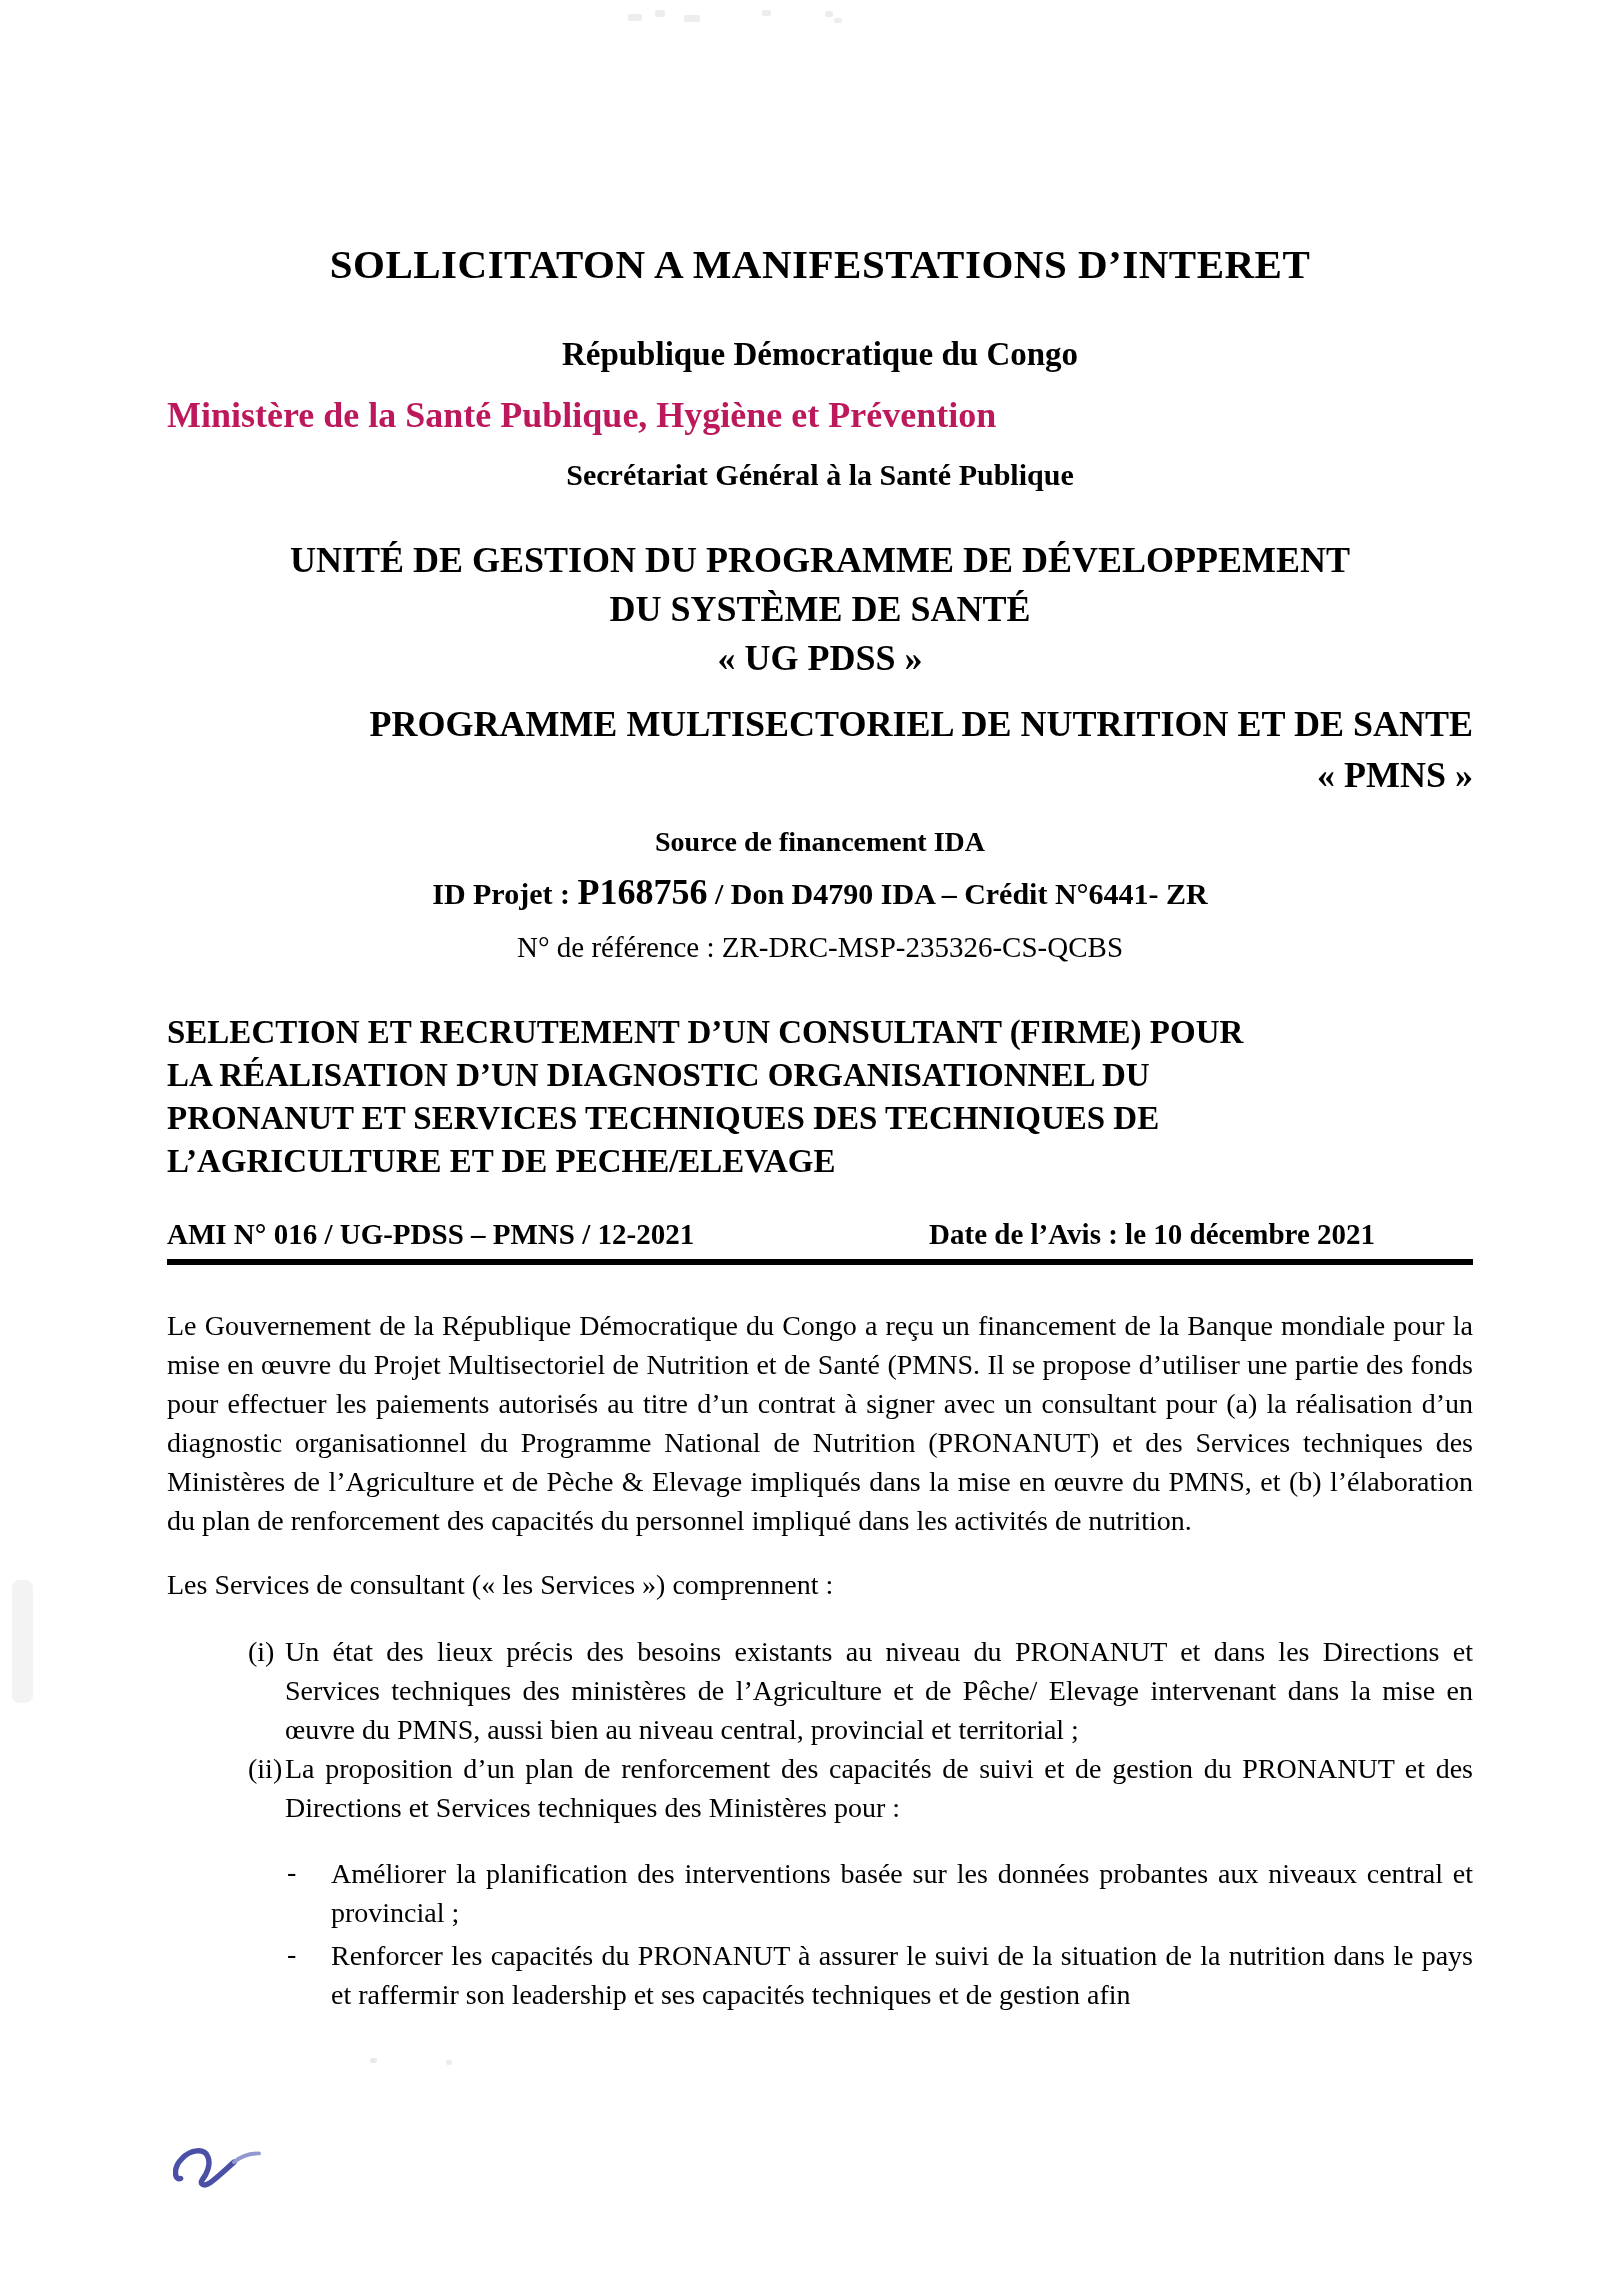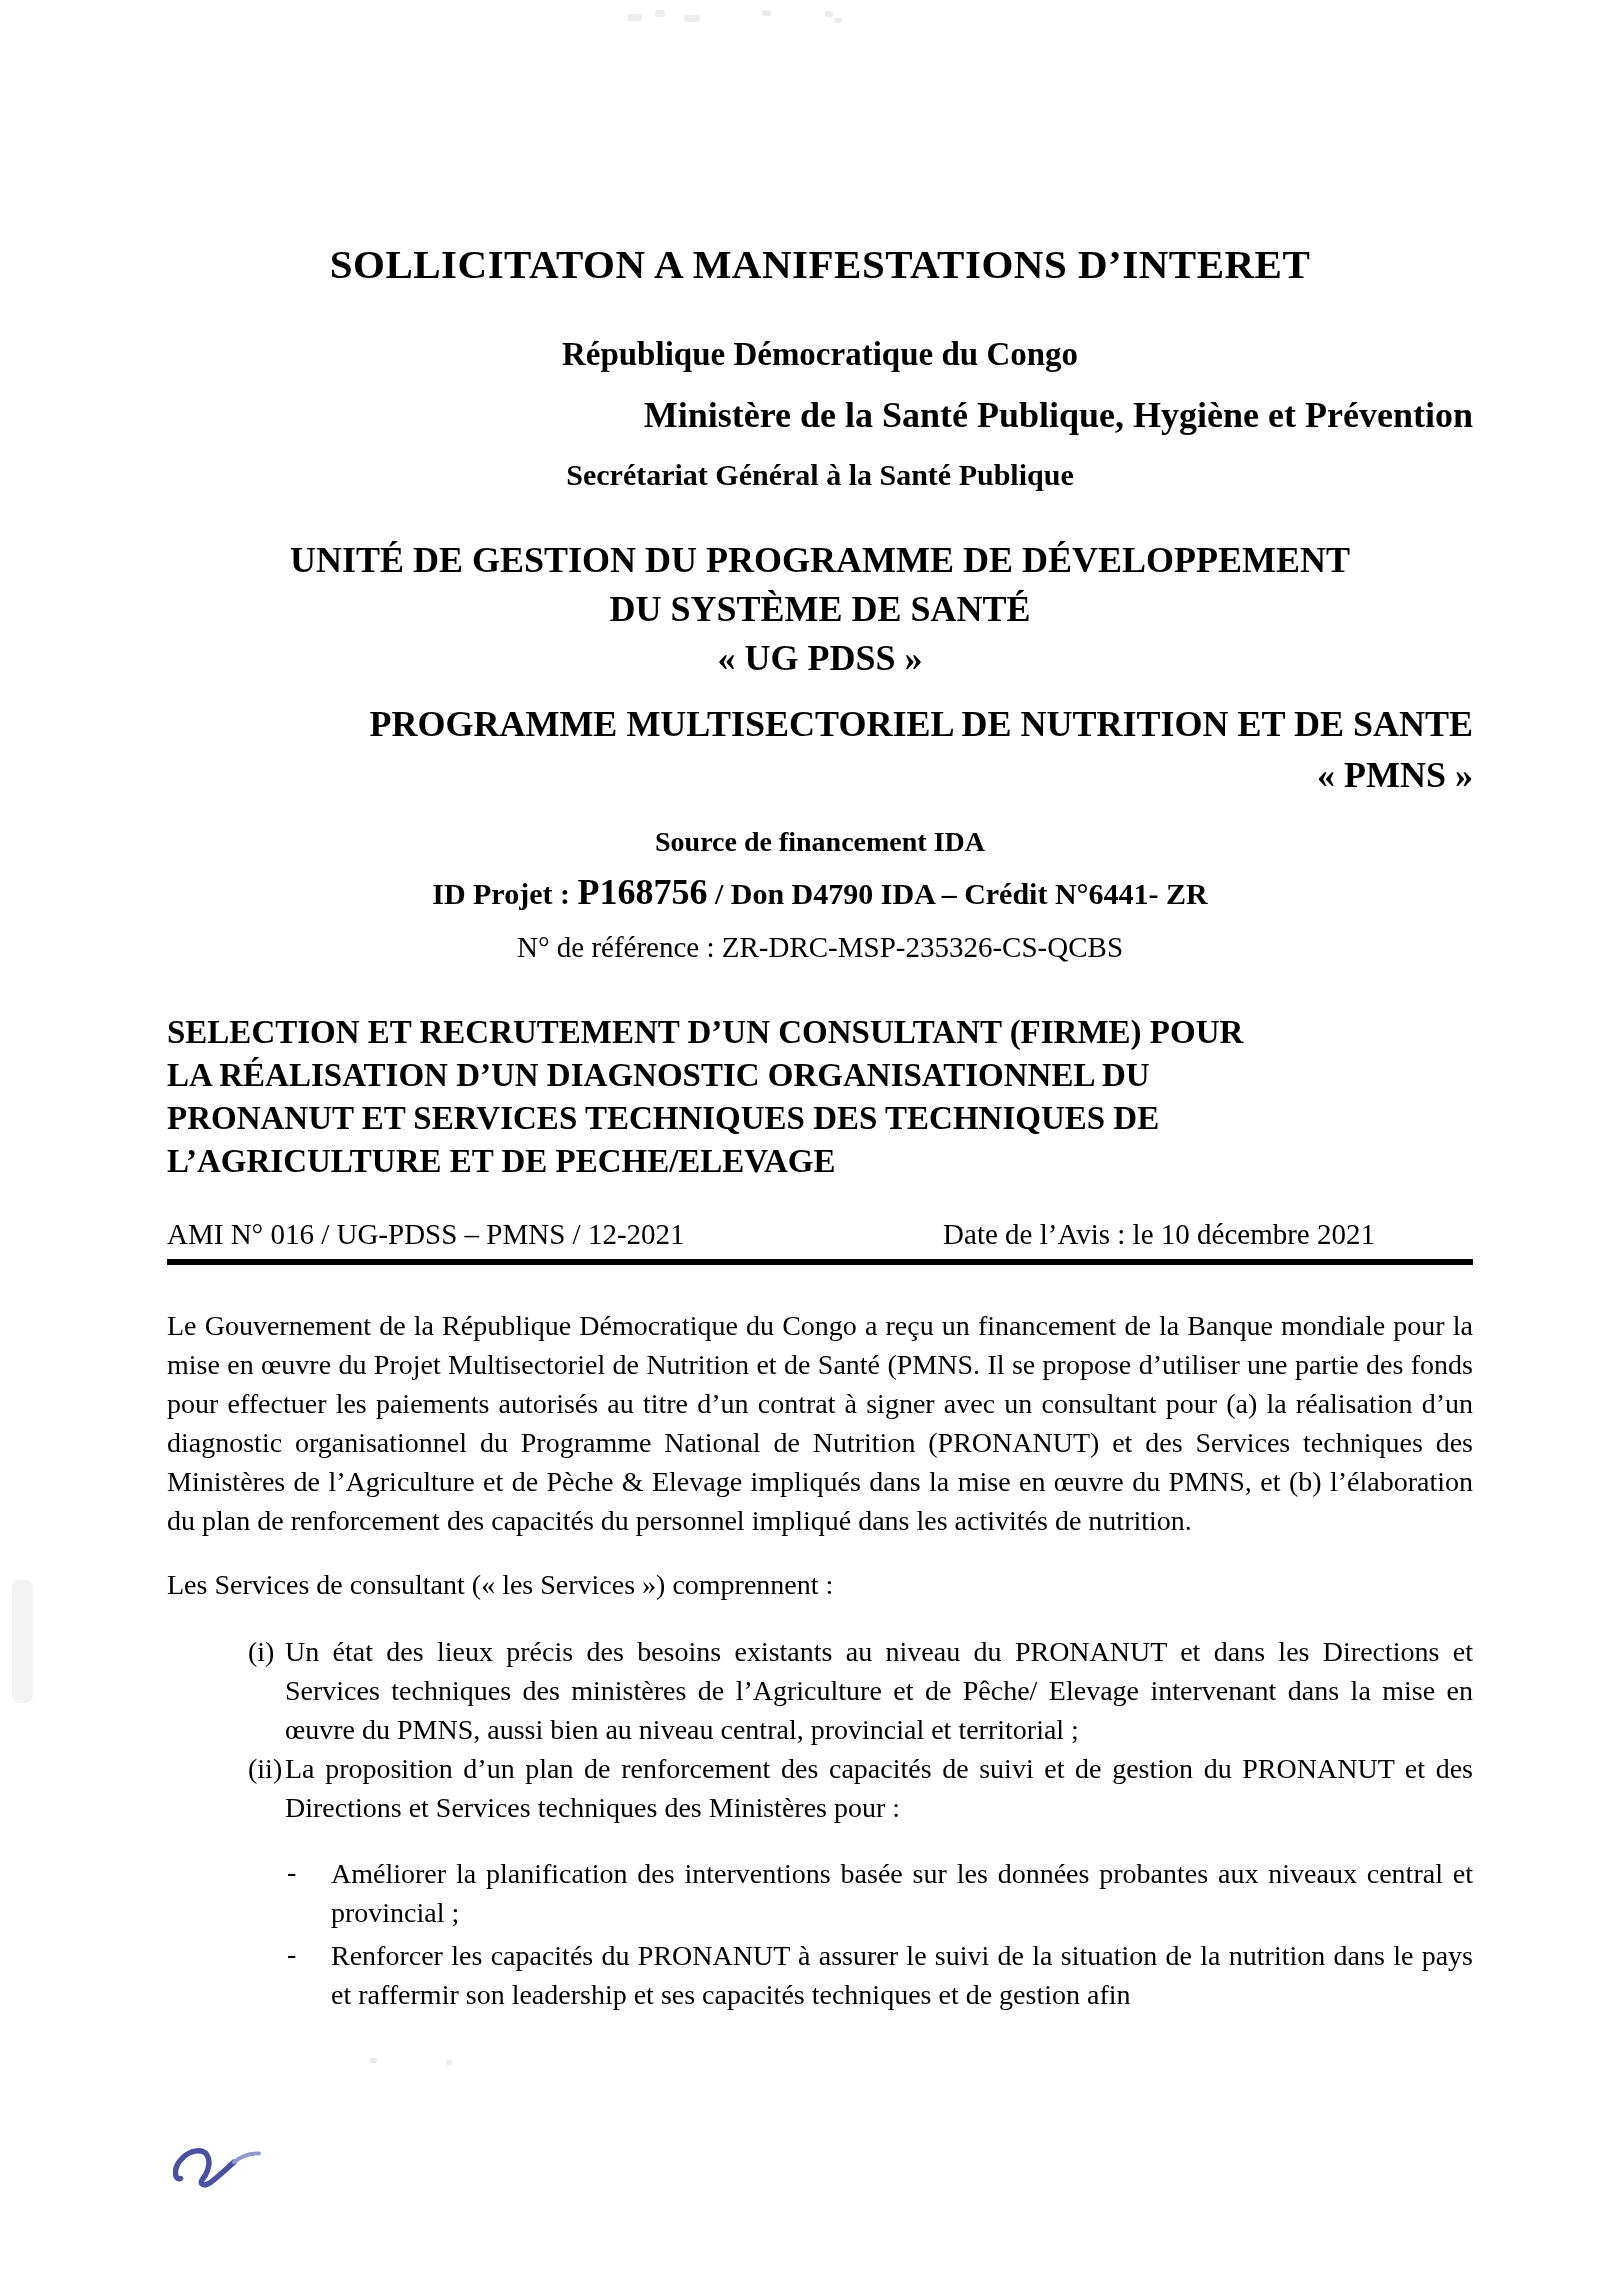--- a/index.html
+++ b/index.html
@@ -32,22 +32,22 @@
     font-size: 33px;
     line-height: 39px;
     font-weight: 700;
     text-align: center;
   }
   .ministry {
     margin-top: 19.6px;
     font-size: 36px;
     line-height: 43px;
     font-weight: 700;
-    text-align: right;
-    color: #000000;
+    text-align: left;
+    color: #be185d;
   }
   .secretariat {
     margin-top: 19.6px;
     font-size: 30px;
     line-height: 37px;
     font-weight: 700;
     text-align: center;
   }
   .unit {
     margin-top: 43px;
@@ -90,21 +90,21 @@
     font-size: 33px;
     line-height: 43px;
     font-weight: 700;
   }
   .notice {
     margin-top: 33px;
     display: flex;
     align-items: baseline;
     font-size: 29px;
     line-height: 37px;
-    font-weight: 400;
+    font-weight: 700;
   }
   .notice .date {
     margin-left: auto;
     margin-right: 98px;
   }
   .rule {
     margin-top: 5.9px;
     height: 5.9px;
     background: #000000;
   }

